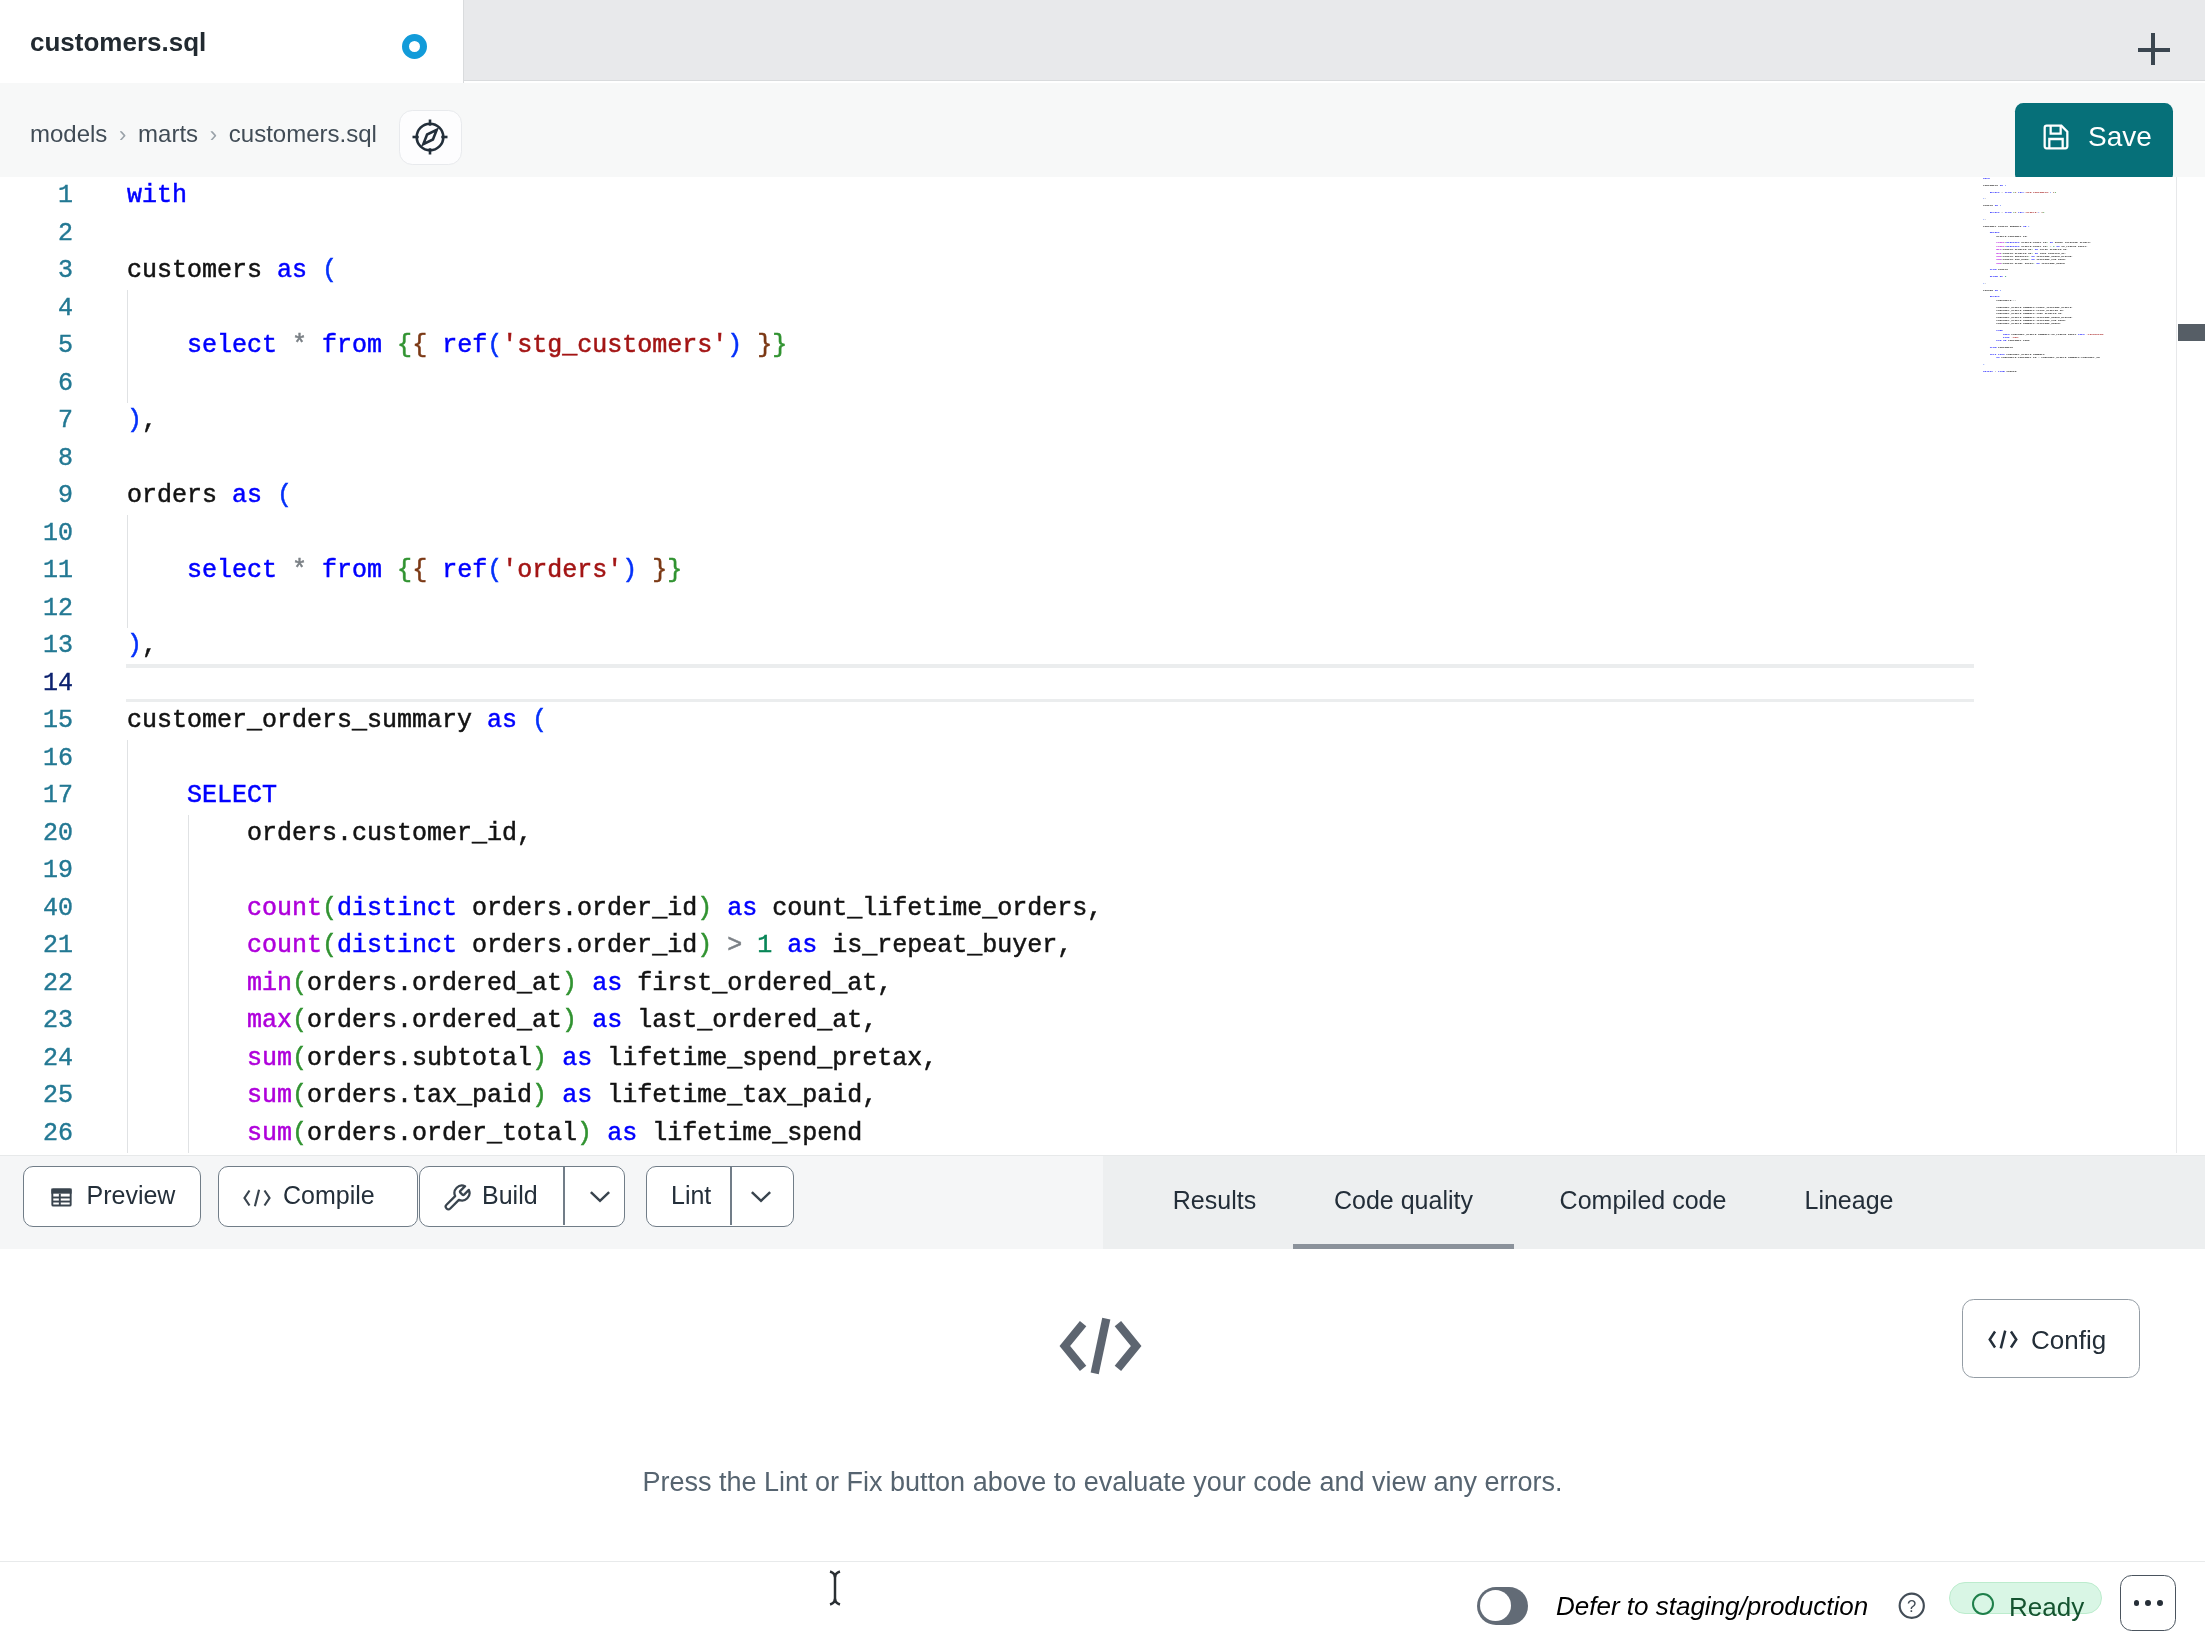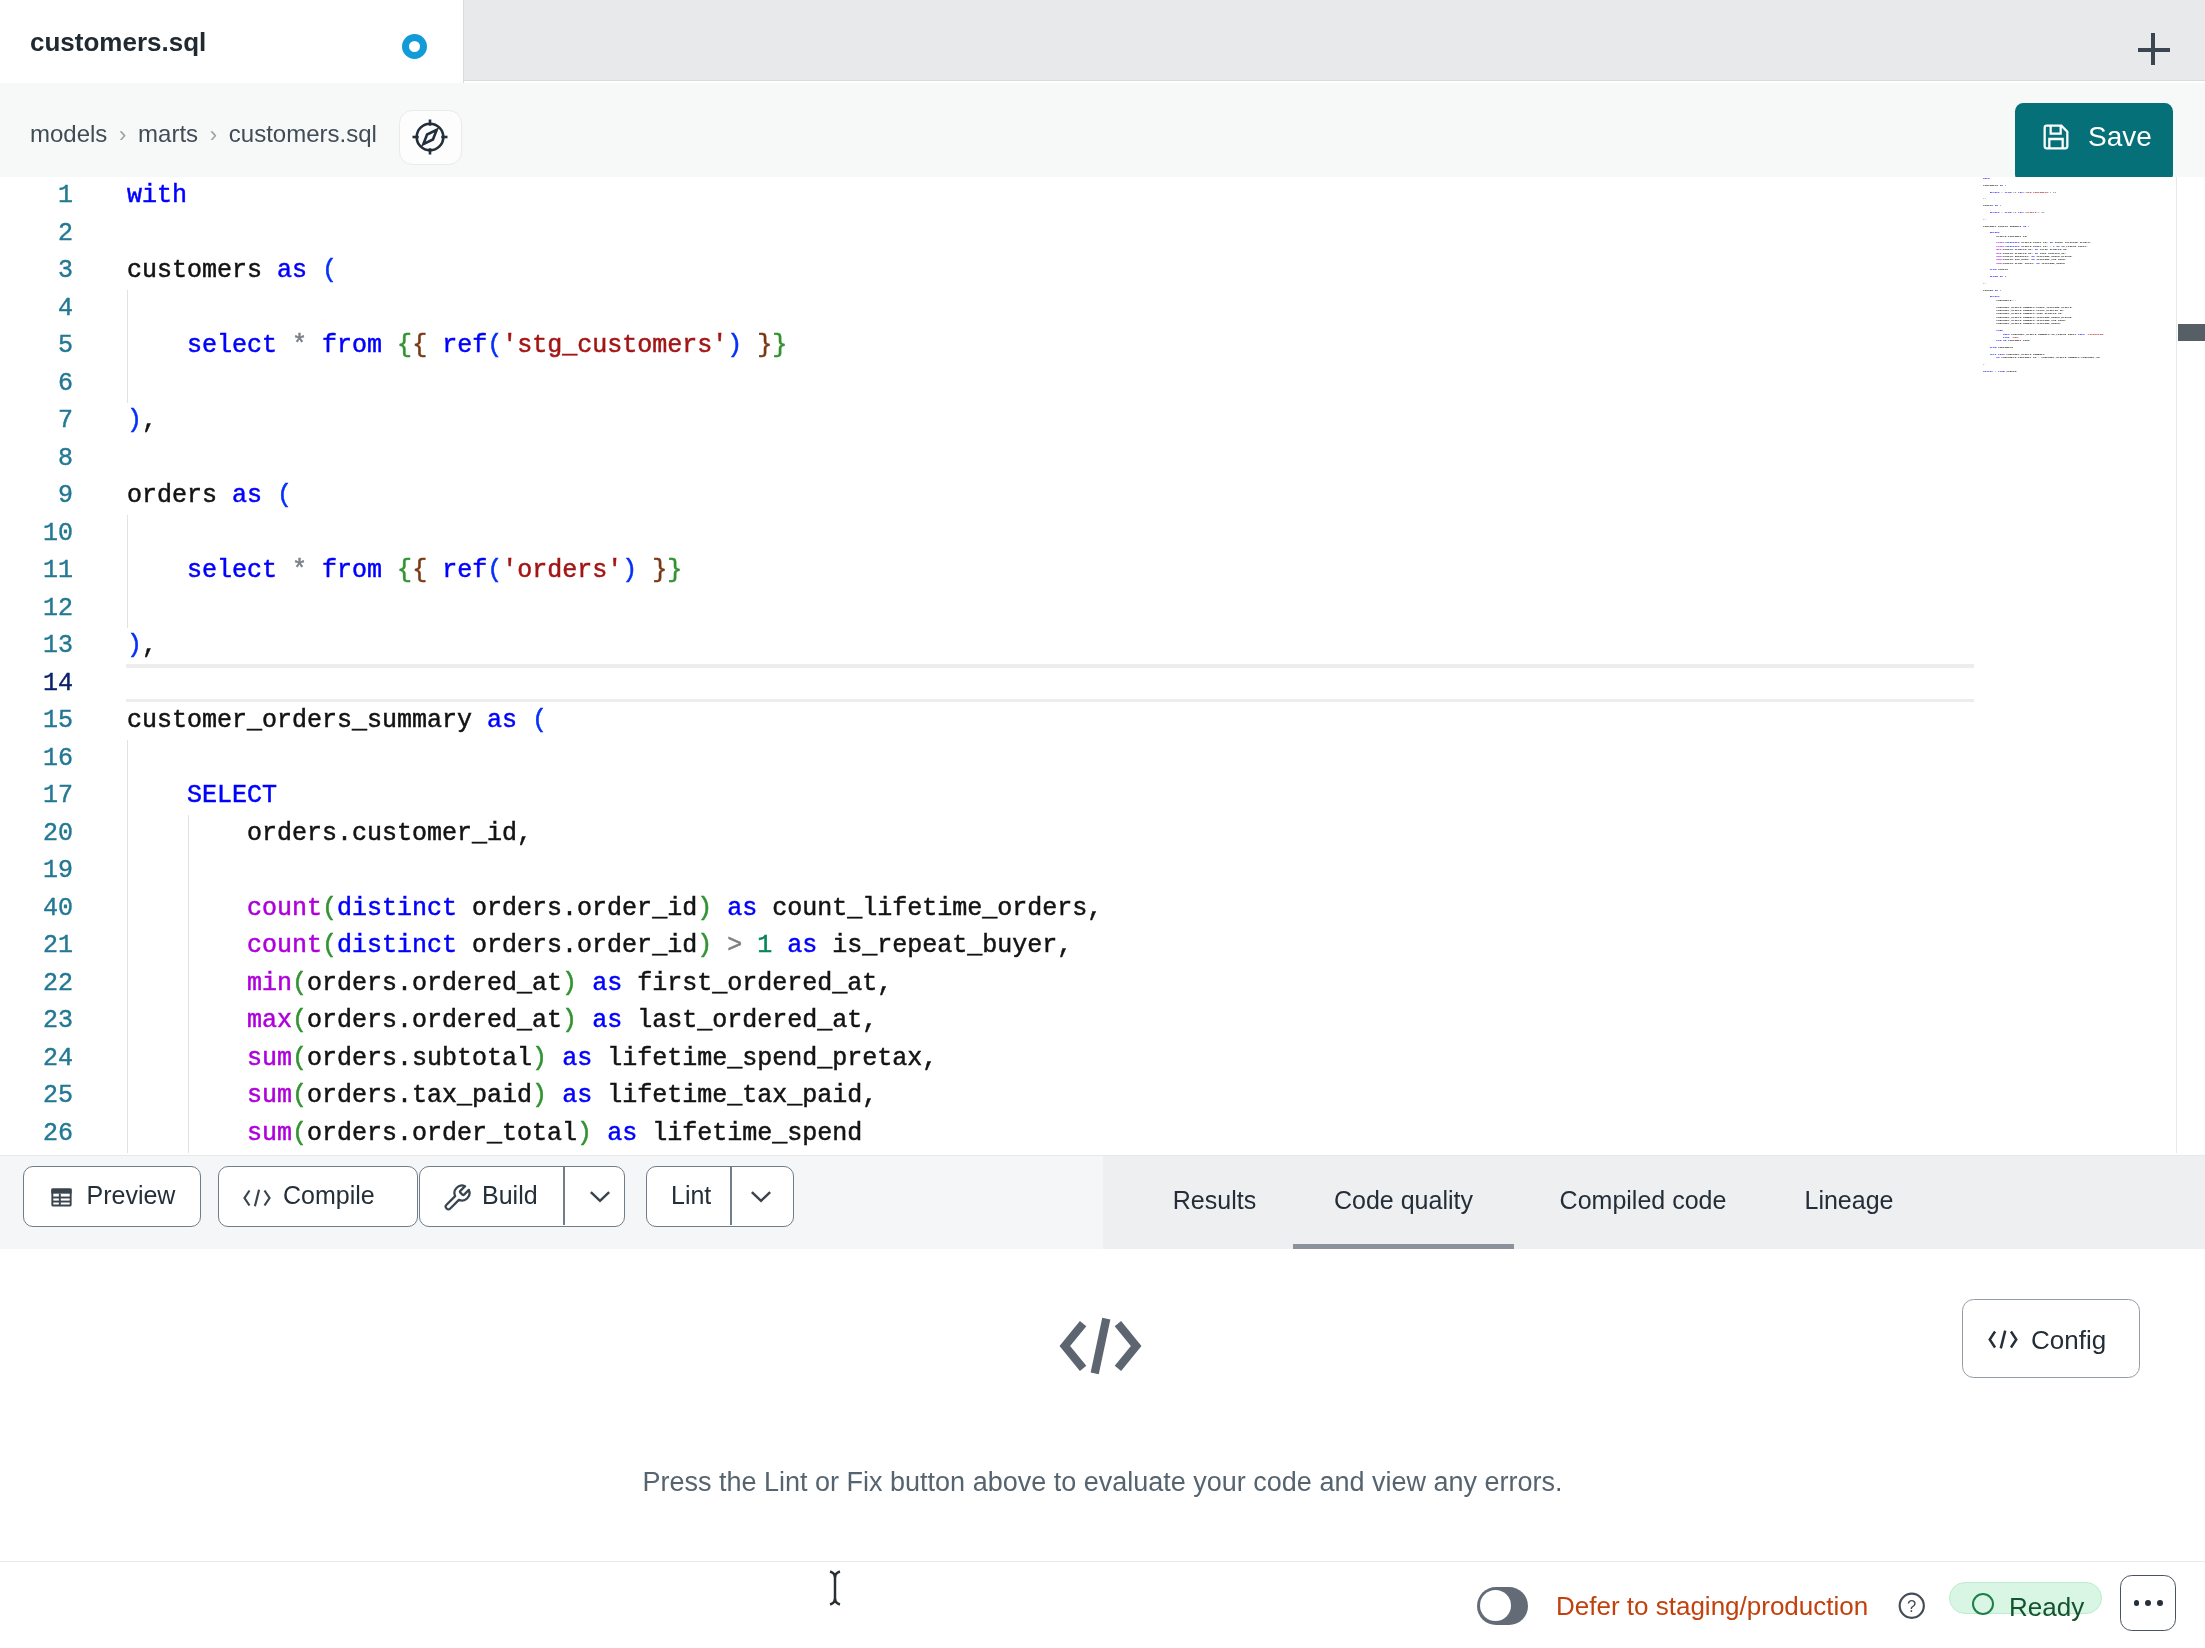--- a/index.html
+++ b/index.html
@@ -55,21 +55,21 @@
 #cq-underline { left:190px; top:88px; width:221px; height:5.8px; background:#8b929b; position:absolute; }
 
 
 #emptypanel { left:0; top:1249px; width:2205px; height:312px; background:#fff; }
 #nothing-title { left:0; top:1417px; width:2205px; text-align:center; font-size:27.5px; font-weight:700; color:#10161d; }
 #nothing-desc { left:0; top:1467px; width:2205px; text-align:center; font-size:27px; color:#566470; }
 #configbtn { left:1962px; top:1299px; width:178px; height:79px; border:1.7px solid #949da5; border-radius:11.7px; background:#fff; }
 
 
 #statusbar { left:0; top:1561px; width:2205px; height:86px; background:#fff; border-top:1.7px solid #e8eaeb; }
-#defertxt { left:1556px; top:1591px; font-size:26px; color:#c2410c; }
+#defertxt { left:1556px; top:1591px; font-size:26px; color:#000000;font-style:italic; }
 #toggle { left:1477px; top:1587px; width:51px; height:38px; background:#626b76; border-radius:19px; }
 #knob { position:absolute; left:3.3px; top:3.3px; width:31px; height:31px; background:#fff; border-radius:50%; }
 #readypill { left:1949px; top:1582px; width:153px; height:32px; background:#d9f6e5; border:1.7px solid #bceccd; border-radius:24px; }
 #readycirc { position:absolute; left:22px; top:10px; width:22px; height:22px; border:2.3px solid #1e7f4a; border-radius:50%; }
 #readytxt { position:absolute; left:59px; top:9.2px; font-size:26px; color:#14532f; }
 #morebtn { left:2120px; top:1575px; width:56px; height:56px; border:1.7px solid #4a545e; border-radius:11.7px; background:#fff; }
 .dot { position:absolute; top:24px; width:5.8px; height:5.8px; background:#272f38; border-radius:50%; }
 </style>
 </head>
 <body>

